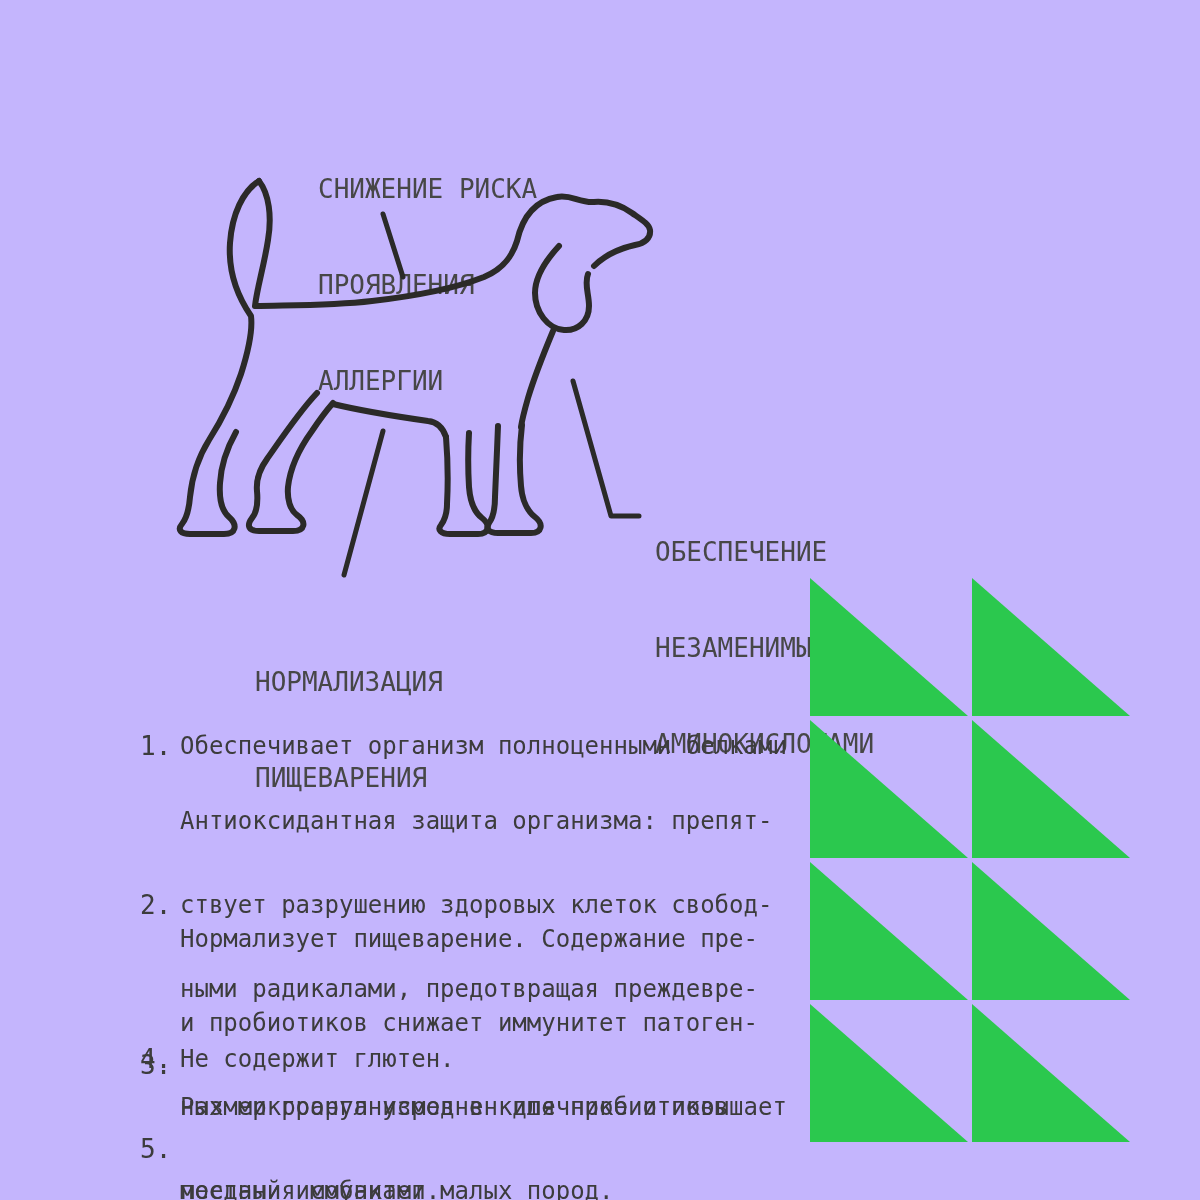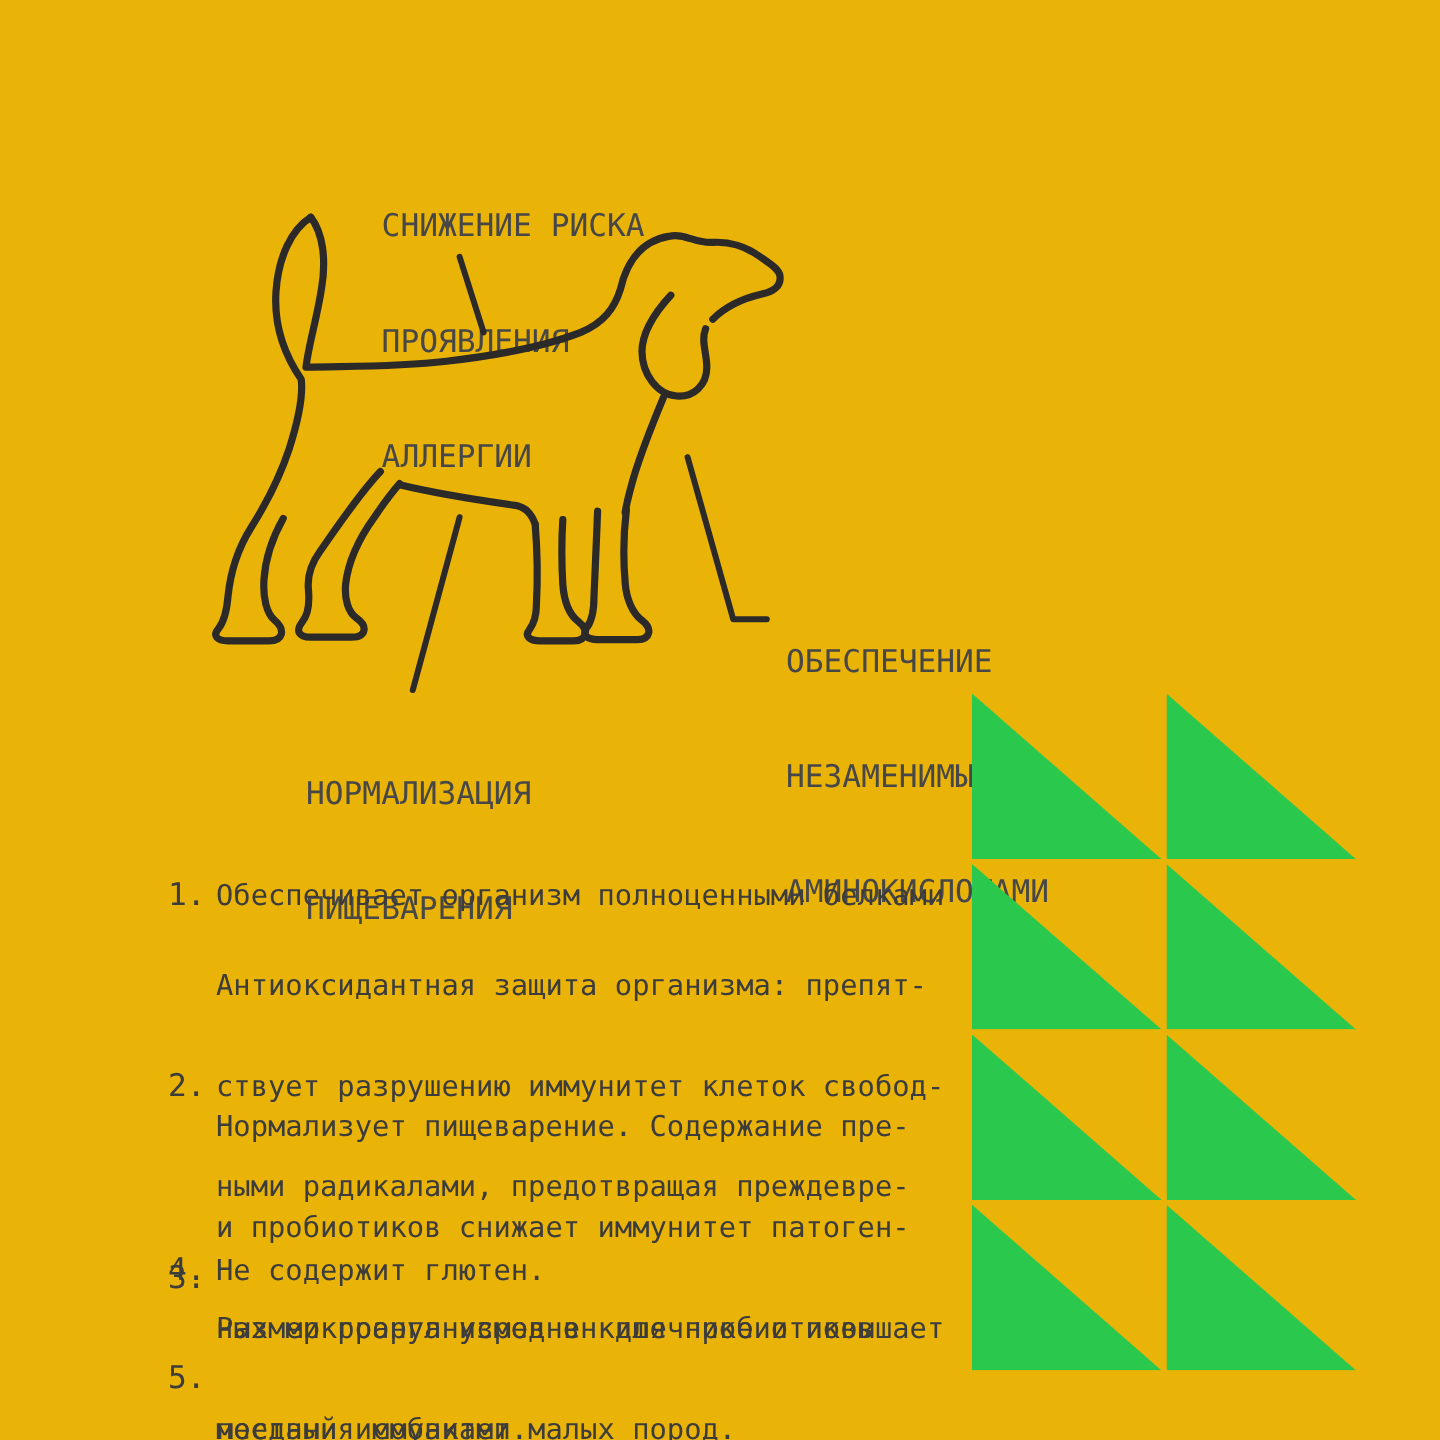--- a/index.html
+++ b/index.html
@@ -1,17 +1,17 @@
 <!DOCTYPE html>
 <html style="--green: #2BC84E; --ink: #2B2A28;"><head>
 <meta charset="utf-8">
 <style>
   html,body{margin:0;padding:0;background:#fff;}
   .canvas{
-    position:relative;width:1200px;height:1200px;background:#eab308;overflow:hidden;
+    position:relative;width:1200px;height:1200px;background:#c4b5fd;overflow:hidden;
     font-family:"DejaVu Sans Mono","Liberation Mono",monospace;
   }
   
   .callout-label{
     position:absolute;color:#474747;font-size:26px;line-height:32px;
     white-space:pre;letter-spacing:0;
   }
   .callout-line{white-space:pre;}
   
   .benefit{
@@ -142,39 +142,39 @@
     <div class="callout-line">ПРОЯВЛЕНИЯ</div>
     <div class="callout-line">АЛЛЕРГИИ</div>
   </div>
 
   <div class="callout-label" style="left: 655px; top: 472px; color: rgb(71, 71, 71);">
     <div class="callout-line">ОБЕСПЕЧЕНИЕ</div>
     <div class="callout-line">НЕЗАМЕНИМЫМИ</div>
     <div class="callout-line">АМИНОКИСЛОТАМИ</div>
   </div>
 
-  <div class="callout-label" style="left: 255px; top: 582px; color: rgb(71, 71, 71);">
+  <div class="callout-label" style="left: 255px; top: 602px; color: rgb(71, 71, 71);">
     <div class="callout-line">НОРМАЛИЗАЦИЯ</div>
     <div class="callout-line">ПИЩЕВАРЕНИЯ</div>
   </div>
 
   <div>
 
     <div class="benefit" style="top: 676px; color: rgb(60, 60, 60);">
       <div class="num">1.</div>
       <div class="benefit-lines">
         <div>Обеспечивает организм полноценными белками</div>
       </div>
     </div>
 
     <div class="benefit" style="top: 751px; color: rgb(60, 60, 60);">
       <div class="num">2.</div>
       <div class="benefit-lines">
         <div>Антиоксидантная защита организма: препят-</div>
-        <div>ствует разрушению иммунитет клеток свобод-</div>
+        <div>ствует разрушению здоровых клеток свобод-</div>
         <div>ными радикалами, предотвращая преждевре-</div>
       </div>
     </div>
 
     <div class="benefit" style="top: 869px; color: rgb(60, 60, 60);">
       <div class="num">3.</div>
       <div class="benefit-lines">
         <div>Нормализует пищеварение. Содержание пре-</div>
         <div>и пробиотиков снижает иммунитет патоген-</div>
         <div>ных микроорганизмов в кишечнике и повышает</div>

